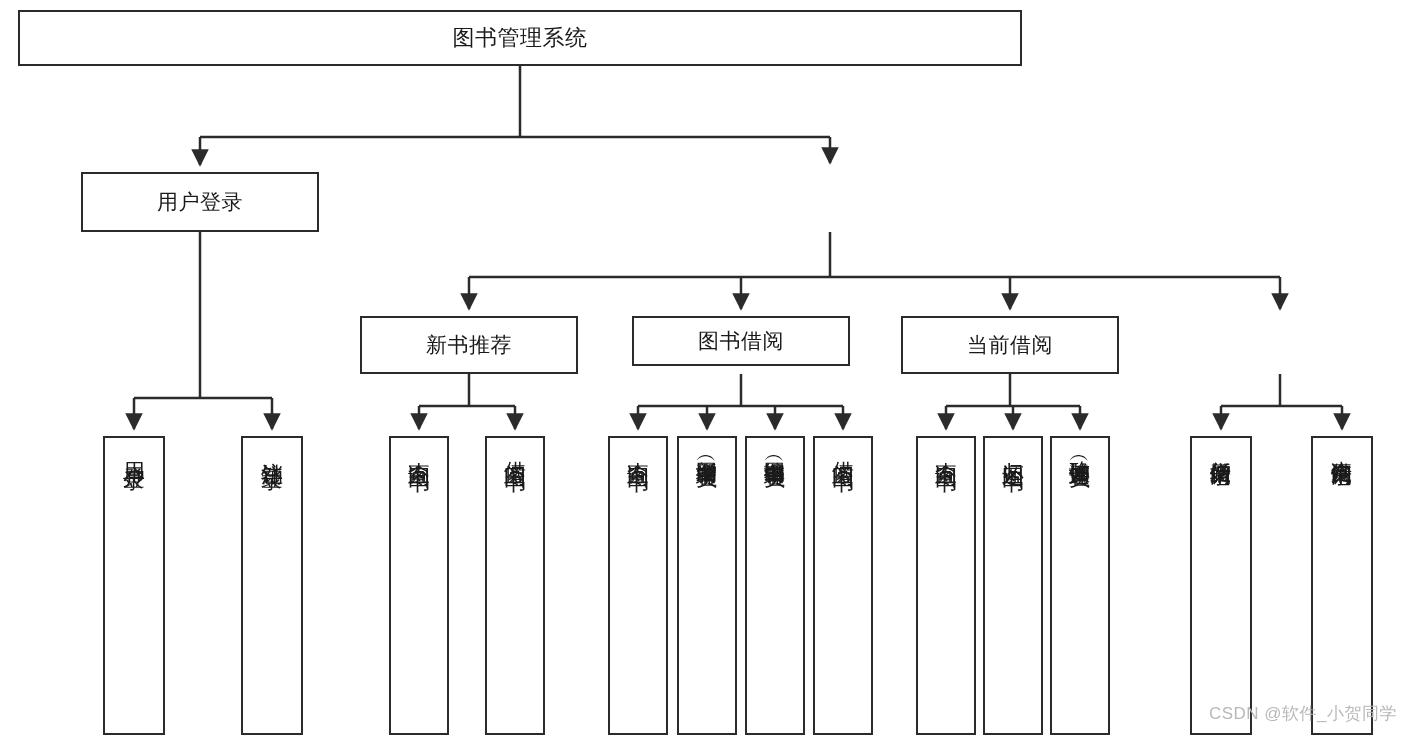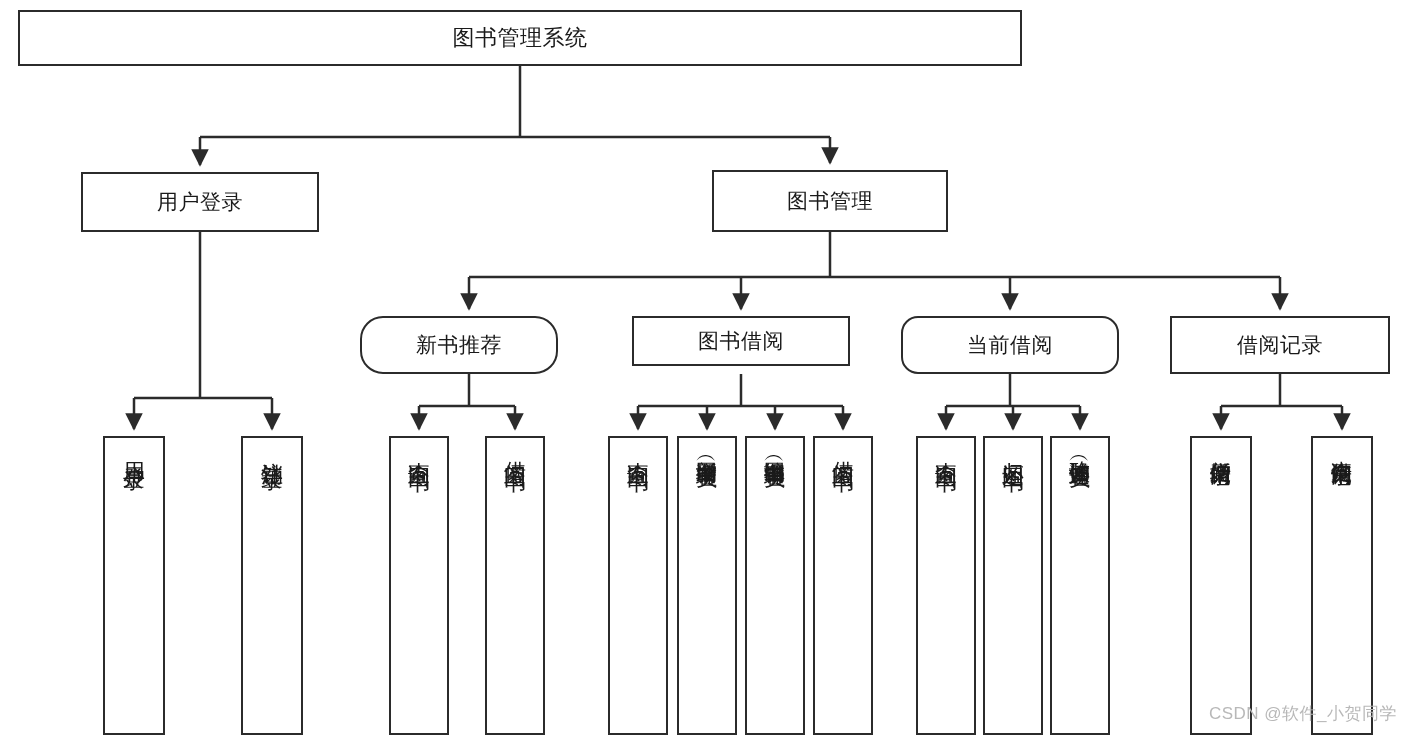--- a/index.html
+++ b/index.html
@@ -128,35 +128,29 @@
     </g>
   </svg>
 
   <div class="node h root" style="left:18px; top:10px; width:1004px; height:56px;">
     <span class="node-label">图书管理系统</span>
   </div>
 
   <div class="node h" style="left:81px; top:172px; width:238px; height:60px;">
     <span class="node-label">用户登录</span>
   </div>
-  <div class="node h" style="left:712px; top:170px; width:236px; height:62px;">
-    <span class="node-label">图书管理</span>
-  </div>
 
-  <div class="node h" style="left:360px; top:316px; width:198px; height:58px;border-radius:23px;">
+  <div class="node h" style="left:360px; top:316px; width:218px; height:58px;">
     <span class="node-label">新书推荐</span>
   </div>
   <div class="node h" style="left:632px; top:316px; width:218px; height:50px;">
     <span class="node-label">图书借阅</span>
   </div>
-  <div class="node h" style="left:901px; top:316px; width:218px; height:58px;border-radius:17px;">
+  <div class="node h" style="left:901px; top:316px; width:218px; height:58px;">
     <span class="node-label">当前借阅</span>
-  </div>
-  <div class="node h" style="left:1170px; top:316px; width:220px; height:58px;">
-    <span class="node-label">借阅记录</span>
   </div>
 
   <div class="node v" style="left:103px; top:436px; width:62px; height:299px;">
     <span class="node-label">用户登录</span>
   </div>
   <div class="node v" style="left:241px; top:436px; width:62px; height:299px;">
     <span class="node-label">注销登录</span>
   </div>
 
   <div class="node v" style="left:389px; top:436px; width:60px; height:299px;">

